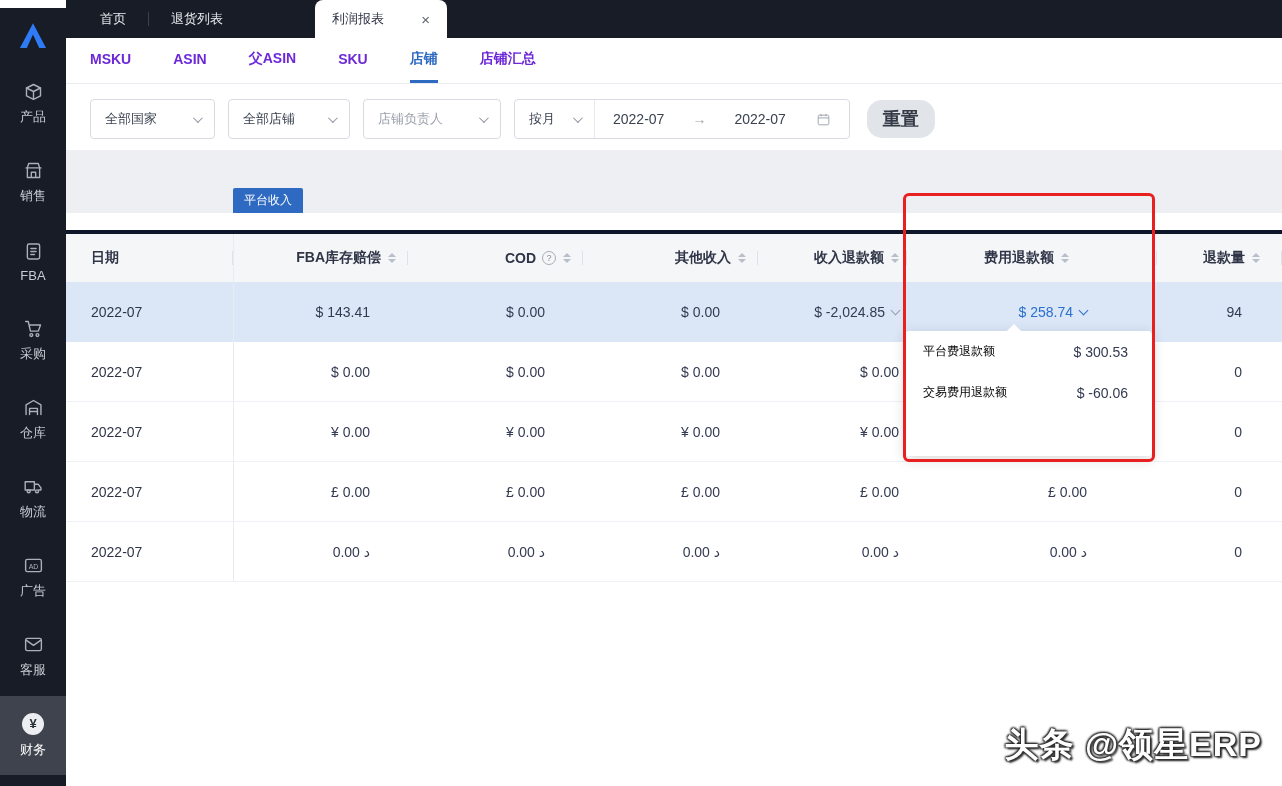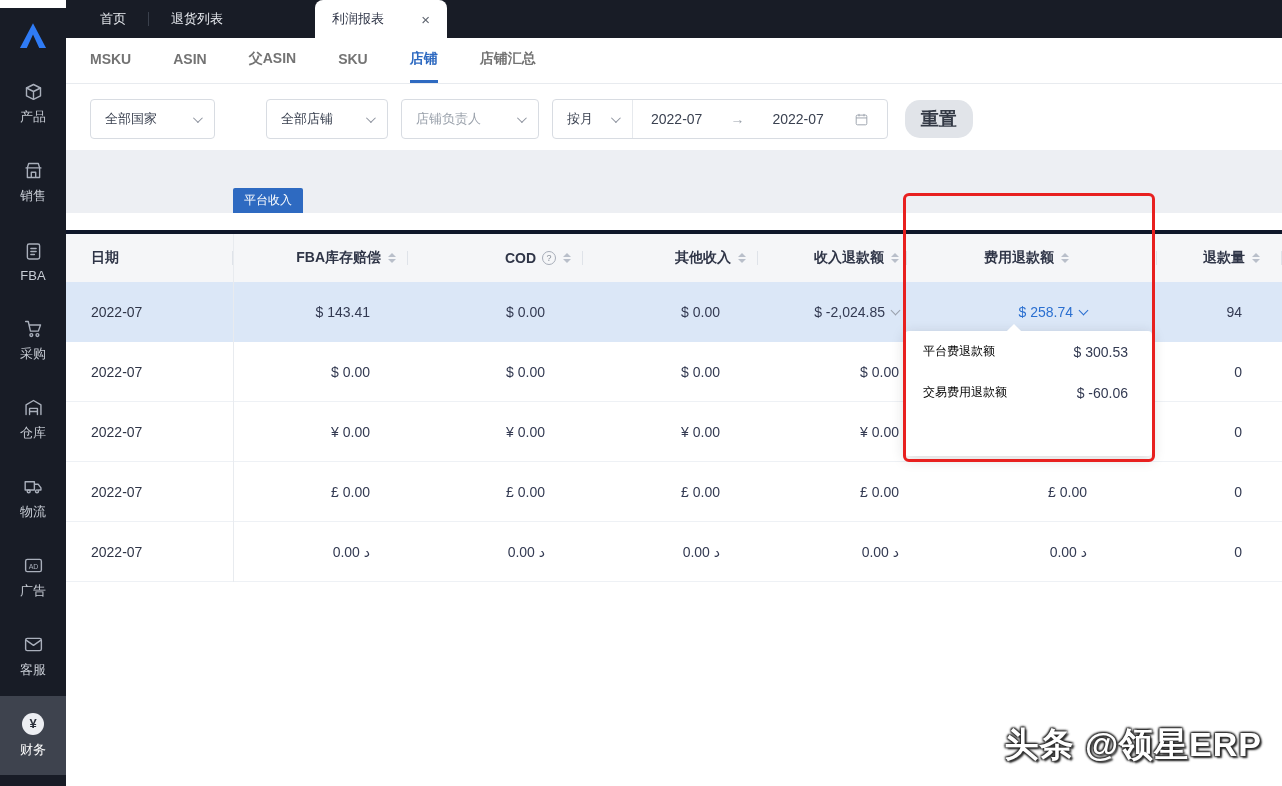--- a/index.html
+++ b/index.html
@@ -19,28 +19,28 @@
   .topbar { position:absolute; left:66px; top:0; width:1216px; height:38px; background:#181c26; display:flex; align-items:center; z-index:15; }
   .topnav-item { color:#e7eaef; font-size:13px; cursor:pointer; }
   .topnav-item:first-child { margin-left:34px; }
   .topnav-sep { width:1px; height:14px; background:#3a404c; margin:0 22px; }
   .active-tab { position:absolute; left:249px; top:0; height:38px; width:132px; background:#fff; border-radius:8px 8px 0 0; display:flex; align-items:center; justify-content:space-between; padding:0 17px; cursor:pointer; }
   .active-tab .tab-label { color:#2f3547; font-size:13px; }
   .tab-close { color:#5f6570; font-size:15px; line-height:1; cursor:pointer; }
 
   
   .subtabs { position:absolute; left:66px; top:38px; width:1216px; height:46px; background:#fff; border-bottom:1px solid #e8ebef; display:flex; align-items:stretch; padding-left:24px; gap:42px; z-index:14; }
-  .subtab { display:flex; align-items:center; font-size:14px; font-weight:bold; color:#737373; border-bottom:3px solid transparent; cursor:pointer; }
+  .subtab { display:flex; align-items:center; font-size:14px; font-weight:bold; color:#6d28d9; border-bottom:3px solid transparent; cursor:pointer; }
   .subtab.active { color:#2e6ac1; border-bottom-color:#2e6ac1; }
 
   
   .filterbar { position:absolute; left:66px; top:84px; width:1216px; height:66px; background:#fff; display:flex; align-items:center; padding:4px 0 0 24px; z-index:13; }
   .sel { height:40px; border:1px solid #d8dce2; border-radius:4px; display:flex; align-items:center; justify-content:space-between; padding:0 14px; font-size:13px; color:#3a4150; margin-right:13px; cursor:pointer; background:#fff; }
   .sel.placeholder { color:#9aa1ab; }
-  .w-country{width:125px;} .w-store{width:122px;margin-left:38px;} .w-manager{width:138px;font-family:Liberation Serif, serif;} .w-currency{width:102px;}
+  .w-country{width:125px;} .w-store{width:122px;} .w-manager{width:138px;font-family:Liberation Serif, serif;} .w-currency{width:102px;}
   .chev { width:7px; height:7px; border-right:1.5px solid #8d939e; border-bottom:1.5px solid #8d939e; transform:rotate(45deg) translateY(-2px); display:inline-block; flex:none; }
   .dategroup { height:40px; border:1px solid #d8dce2; border-radius:4px; display:flex; align-items:center; background:#fff; }
   .period { display:flex; align-items:center; gap:18px; padding:0 14px; font-size:13px; color:#3a4150; height:100%; cursor:pointer; }
   .dg-div { width:1px; height:38px; background:#e6e9ed; }
   .daterange { display:flex; align-items:center; padding:0 18px; font-size:14px; color:#3a4150; cursor:pointer; }
   .date-arrow { color:#9aa1ab; margin:0 28px; font-size:14px; }
   .cal-icon { margin-left:30px; display:flex; }
   .cal-icon svg { width:15px; height:15px; stroke:#9aa1ab; fill:none; stroke-width:1.5; }
   .reset-btn { margin-left:17px; height:38px; padding:0 16px; background:#e1e4e9; border:none; border-radius:15px; font-size:18px; font-weight:bold; color:#333945; cursor:pointer; font-family:inherit; }
 

